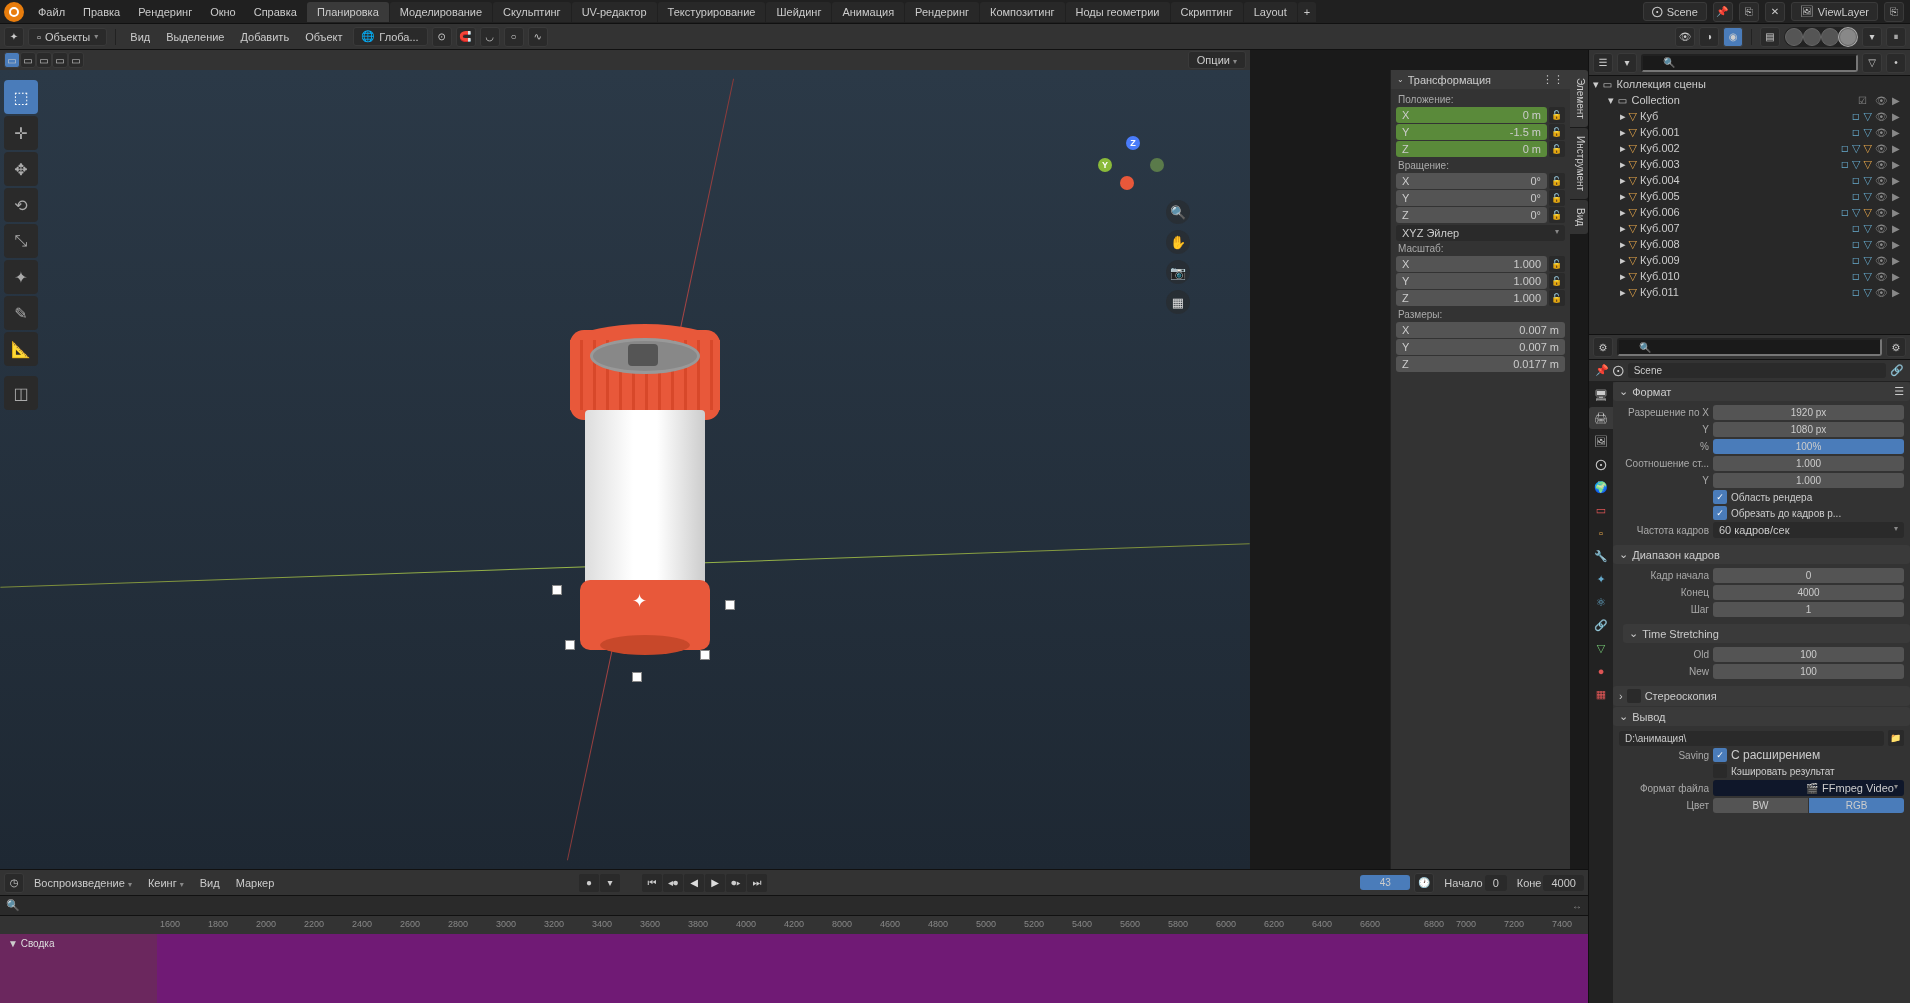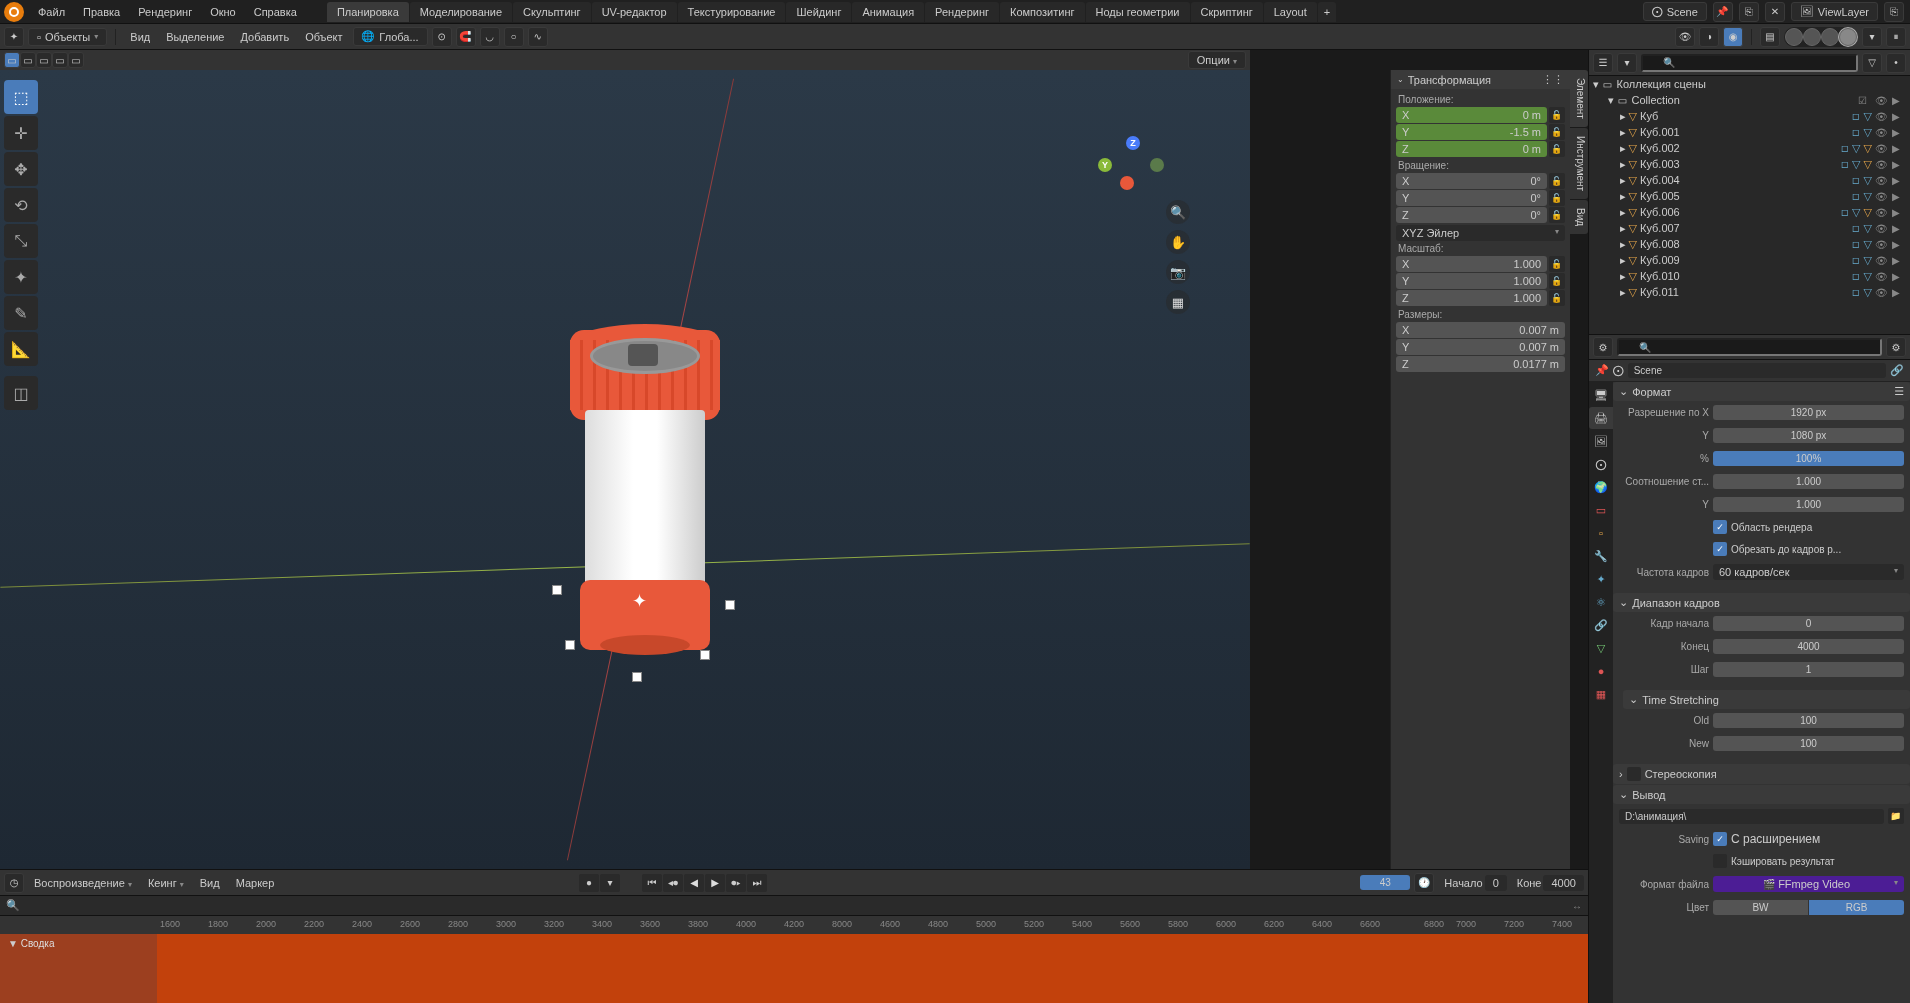--- a/index.html
+++ b/index.html
@@ -1,21 +1,21 @@
 <!DOCTYPE html>
 <html><head>
 <meta charset="utf-8">
 <style>
 *{margin:0;padding:0;box-sizing:border-box;font-family:sans-serif;font-size:11px;color:#ccc;user-select:none}
 body{background:#1a1a1a;width:1910px;height:1003px;overflow:hidden;position:relative}
 .topbar{background:#202020;height:24px;display:flex;align-items:center;gap:2px;border-bottom:1px solid #111}
 .blender-icon{width:20px;height:20px;margin:0 4px;background:#e87d0d;border-radius:50%;position:relative}
 .blender-icon::after{content:"";position:absolute;top:5px;left:5px;width:6px;height:6px;border:2px solid #fff;border-radius:50%}
 .menu-item{padding:4px 8px;cursor:pointer}
-.workspace-tabs{display:flex;margin-left:20px}
+.workspace-tabs{display:flex;}
 .workspace-tab{padding:4px 10px;background:#282828;border-radius:3px 3px 0 0;margin-right:1px;cursor:pointer}
 .workspace-tab.active{background:#3a3a3a}
 .topbar-right{margin-left:auto;display:flex;align-items:center;gap:6px;padding-right:6px}
 .hdr-field{background:#2a2a2a;border:1px solid #3a3a3a;border-radius:3px;padding:2px 8px;display:flex;align-items:center;gap:4px}
 .icon-btn{width:20px;height:20px;background:#2a2a2a;border:1px solid #3a3a3a;border-radius:3px;display:flex;align-items:center;justify-content:center;cursor:pointer;font-size:10px}
 .header-row{background:#333;height:26px;display:flex;align-items:center;gap:4px;padding:0 4px;border-bottom:1px solid #111}
 .mode-select{background:#2a2a2a;border:1px solid #3a3a3a;border-radius:3px;padding:2px 8px;display:flex;align-items:center;gap:4px}
 .sep{width:1px;height:16px;background:#222;margin:0 4px}
 .hdr-label{padding:0 6px;cursor:pointer}
 .options-btn{background:#2a2a2a;border:1px solid #3a3a3a;border-radius:3px;padding:2px 8px;margin-left:auto}
@@ -60,21 +60,21 @@
 .scene-row{display:flex;align-items:center;gap:4px;padding:3px 6px;background:#333;border-bottom:1px solid #222}
 .scene-row .fld{flex:1;background:#2a2a2a;border-radius:3px;padding:2px 6px;font-size:10px}
 .props-container{flex:1;display:flex;overflow:hidden}
 .props-tabs{width:24px;background:#222;display:flex;flex-direction:column;gap:1px;padding-top:2px}
 .props-tab{width:24px;height:22px;display:flex;align-items:center;justify-content:center;font-size:11px;cursor:pointer;border-radius:3px 0 0 3px}
 .props-tab.active{background:#3a3a3a}
 .props-body{flex:1;background:#333;overflow-y:auto;padding:0}
 .props-panel{margin-bottom:1px}
 .props-panel .ph{background:#3a3a3a;padding:3px 6px;display:flex;align-items:center;gap:4px;font-size:10px;border-radius:3px}
 .props-panel .pb{padding:4px 6px}
-.prop-row{display:flex;align-items:center;gap:4px;margin-bottom:8px}
+.prop-row{display:flex;align-items:center;gap:4px;margin-bottom:2px}
 .prop-row .plabel{width:90px;text-align:right;font-size:10px;color:#aaa}
 .prop-row .pfield{flex:1;background:#545454;border-radius:3px;padding:2px 6px;text-align:center;font-size:10px}
 .prop-row .pfield.blue{background:#4a7cba}
 .prop-row .check{width:14px;height:14px;background:#4a7cba;border-radius:2px;display:flex;align-items:center;justify-content:center;color:#fff;font-size:9px}
 .btn-group{display:flex;gap:0}
 .btn-group .gb{flex:1;background:#545454;padding:2px 6px;text-align:center;font-size:10px;border-right:1px solid #333}
 .btn-group .gb.active{background:#4a7cba}
 .btn-group .gb:first-child{border-radius:3px 0 0 3px}
 .btn-group .gb:last-child{border-radius:0 3px 3px 0;border-right:none}
 .timeline{position:absolute;bottom:0;left:0;right:322px;height:134px;background:#232323;border-top:1px solid #111}
@@ -82,21 +82,21 @@
 .play-controls{display:flex;gap:1px;margin:0 auto}
 .play-btn{width:20px;height:18px;background:#2a2a2a;border-radius:2px;display:flex;align-items:center;justify-content:center;font-size:10px;cursor:pointer}
 .play-btn.play{color:#ddd}
 .frame-field{background:#4a7cba;border-radius:3px;padding:2px 12px;font-size:10px;margin-left:auto;text-align:center;min-width:50px}
 .range-field{display:flex;align-items:center;gap:2px;margin-left:6px;font-size:10px}
 .range-field .rv{background:#2a2a2a;border-radius:3px;padding:2px 8px}
 .timeline-search{height:20px;background:#2a2a2a;border-bottom:1px solid #111;display:flex;align-items:center;padding:0 6px}
 .timeline-search .sicon{font-size:11px;color:#888}
 .timeline-ruler{height:18px;background:#333;position:relative;display:flex;align-items:center}
 .ruler-tick{position:absolute;font-size:9px;color:#888;top:3px}
-.timeline-body{position:relative;height:70px;background:#c2410c}
+.timeline-body{position:relative;height:70px;background:#701a75}
 .summary-label{position:absolute;top:4px;left:8px;font-size:10px;color:#ddd}
 .summary-label::before{content:"▼ ";color:#ccc}
 .playhead-region{position:absolute;left:0;width:157px;top:0;bottom:0;background:rgba(100,60,60,.4)}
 .object-3d{position:absolute;left:570px;top:260px;width:150px;height:350px}
 .cap-top{position:absolute;top:0;left:0;width:150px;height:90px;background:#e8583a;border-radius:14px}
 .cap-top::before{content:"";position:absolute;top:-6px;left:10px;right:10px;height:30px;background:#e8583a;border-radius:50%}
 .cap-disc{position:absolute;top:8px;left:20px;right:20px;height:36px;background:#888;border-radius:50%;border:3px solid #999}
 .cap-knob{position:absolute;top:14px;left:58px;width:30px;height:22px;background:#555;border-radius:4px}
 .body-cyl{position:absolute;top:80px;left:15px;width:120px;height:180px;background:linear-gradient(90deg,#ddd 0%,#fff 40%,#fff 60%,#ccc 100%);border-radius:4px}
 .cap-bot{position:absolute;top:250px;left:10px;width:130px;height:70px;background:#e8583a;border-radius:10px}
@@ -631,21 +631,21 @@
               <div class="check">✓</div>
               <div style="font-size:12px">С расширением</div>
             </div>
           <div class="prop-row">
               <div class="plabel"></div>
               <div style="width:14px;height:14px;background:#2a2a2a;border-radius:2px"></div>
               <div style="font-size:10px">Кэшировать результат</div>
             </div>
           <div class="prop-row">
               <div class="plabel">Формат файла</div>
-              <div class="pfield" style="background:#4c1d95;text-align:center">🎬 <span>FFmpeg Video</span><span class="arrow-small" style="float:right">▾</span></div>
+              <div class="pfield" style="background:#0f172a;text-align:right">🎬 <span>FFmpeg Video</span><span class="arrow-small" style="float:right">▾</span></div>
             </div>
           <div class="prop-row">
               <div class="plabel">Цвет</div>
             <div class="btn-group" style="flex:1">
               <div class="gb">BW</div>
               <div class="gb active">RGB</div>
             </div>
           </div>
         </div>
       </div>

